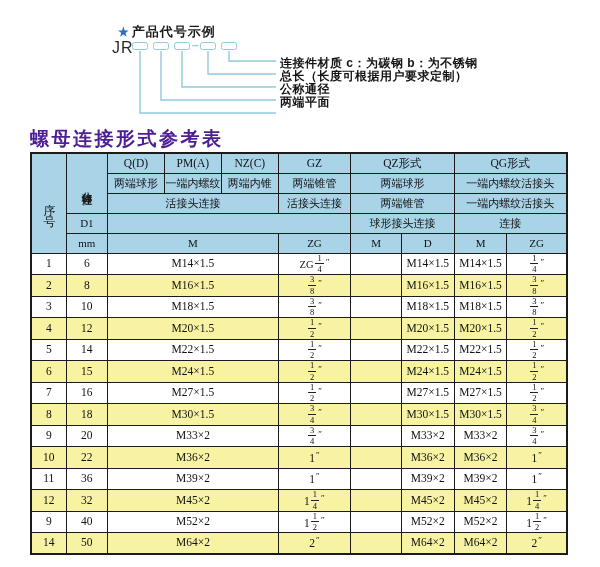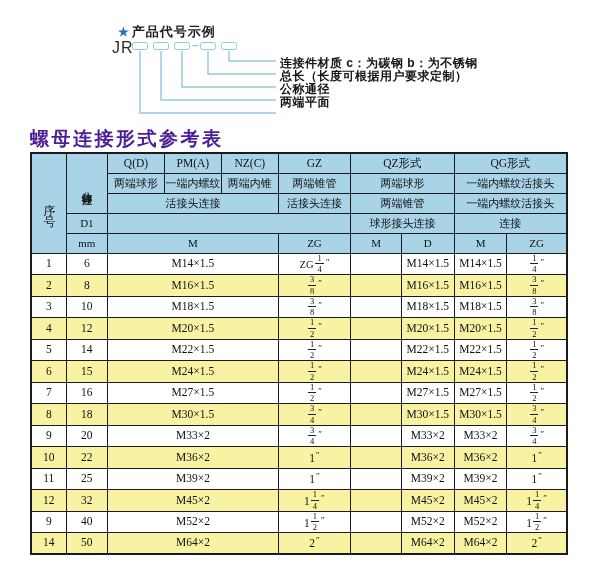--- a/index.html
+++ b/index.html
@@ -225,21 +225,21 @@
           <td>22</td>
           <td colspan="3">M36×2</td>
           <td><span class="whole">1</span><span class="inch">″</span></td>
           <td></td>
           <td>M36×2</td>
           <td>M36×2</td>
           <td><span class="whole">1</span><span class="inch">″</span></td>
         </tr>
         <tr>
           <td>11</td>
-          <td>25</td>
+          <td>36</td>
           <td colspan="3">M39×2</td>
           <td><span class="whole">1</span><span class="inch">″</span></td>
           <td></td>
           <td>M39×2</td>
           <td>M39×2</td>
           <td><span class="whole">1</span><span class="inch">″</span></td>
         </tr>
         <tr class="stripe">
           <td>12</td>
           <td>32</td>

